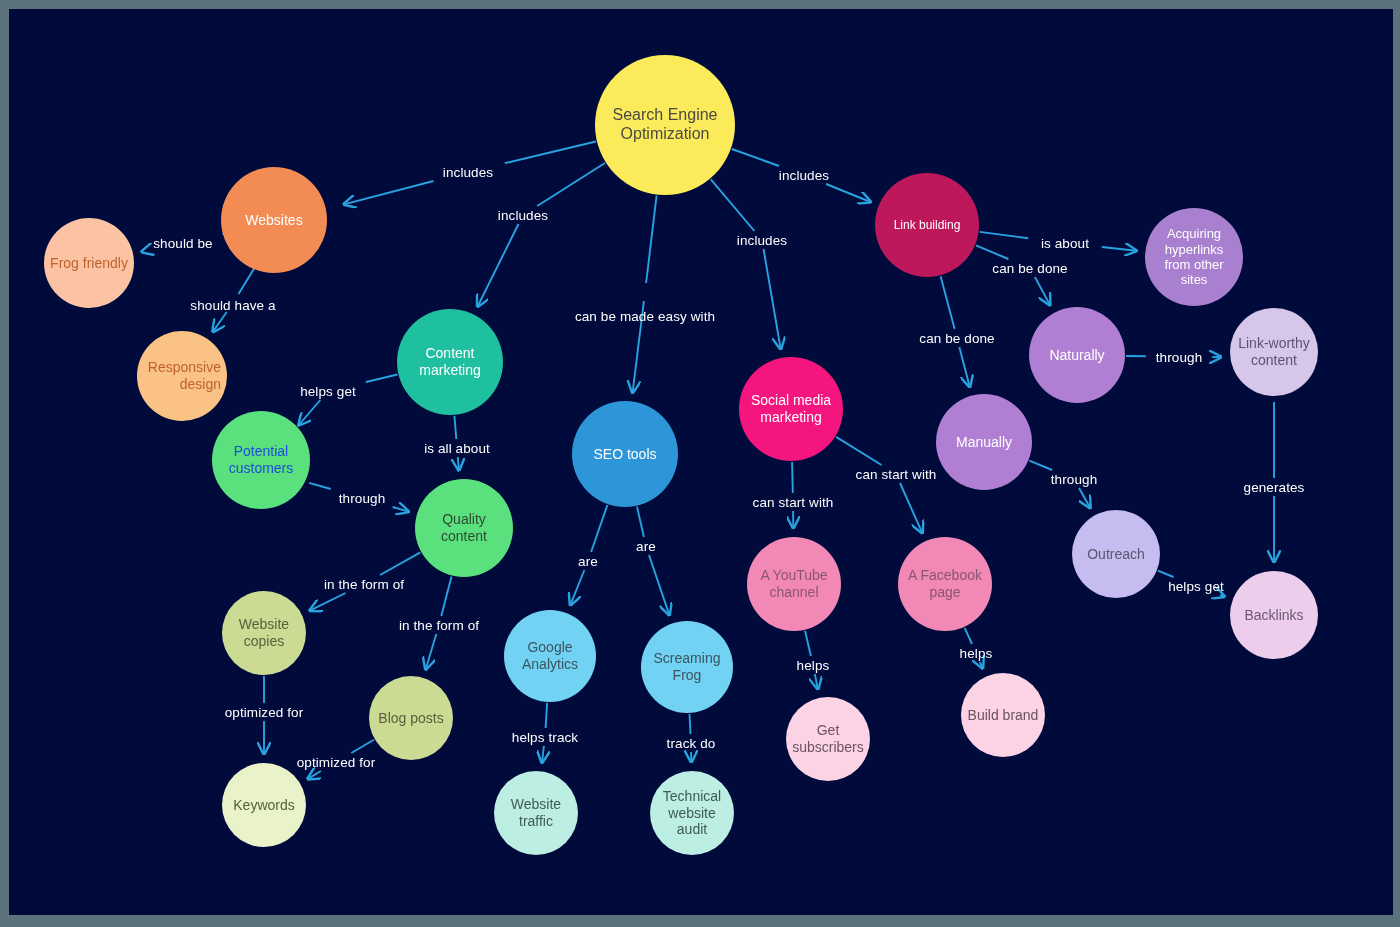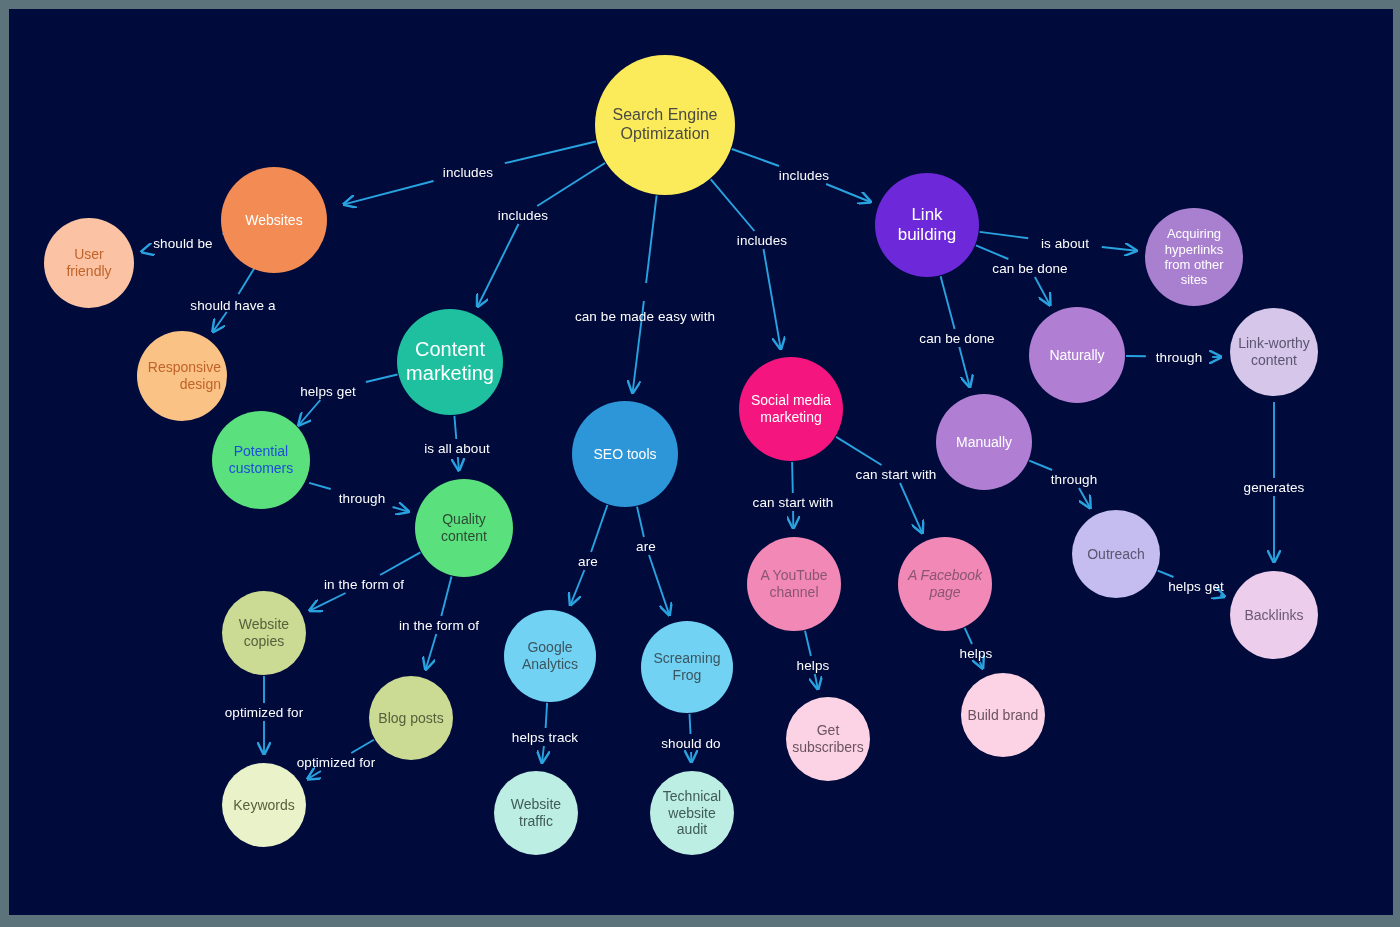--- a/index.html
+++ b/index.html
@@ -133,26 +133,26 @@
         </g>
     </svg>
     <div id="nodes-group">
         <div class="node" style="left: 586px; top: 46px; width: 140px; height: 140px; background: rgb(251, 235, 91); color: rgb(74, 74, 66); font-size: 16px;">
           <span class="node-label">Search Engine Optimization</span>
         </div>
         <div class="node" style="left: 212px; top: 158px; width: 106px; height: 106px; background: rgb(242, 140, 84); color: rgb(255, 255, 255); font-size: 14px;">
           <span class="node-label">Websites</span>
         </div>
         <div class="node" style="left: 35px; top: 209px; width: 90px; height: 90px; background: rgb(251, 195, 164); color: rgb(192, 99, 42); font-size: 14px;">
-          <span class="node-label">User friendly</span>
+          <span class="node-label">Frog friendly</span>
         </div>
         <div class="node" style="left: 128px; top: 322px; width: 90px; height: 90px; background: rgb(250, 194, 133); color: rgb(192, 99, 42); font-size: 14px; text-align: right;">
           <span class="node-label">Responsive design</span>
         </div>
-        <div class="node" style="left: 388px; top: 300px; width: 106px; height: 106px; background: rgb(30, 192, 160); color: rgb(255, 255, 255); font-size: 20px; align-items: center;">
+        <div class="node" style="left: 388px; top: 300px; width: 106px; height: 106px; background: rgb(30, 192, 160); color: rgb(255, 255, 255); font-size: 14px; align-items: center;">
           <span class="node-label">Content marketing</span>
         </div>
         <div class="node" style="left: 203px; top: 402px; width: 98px; height: 98px; background: rgb(90, 225, 126); color: #1d4ed8; font-size: 14px;">
           <span class="node-label">Potential customers</span>
         </div>
         <div class="node" style="left: 406px; top: 470px; width: 98px; height: 98px; background: rgb(90, 225, 126); color: rgb(46, 74, 51); font-size: 14px;">
           <span class="node-label">Quality content</span>
         </div>
         <div class="node" style="left: 213px; top: 582px; width: 84px; height: 84px; background: rgb(204, 219, 147); color: rgb(85, 96, 60); font-size: 14px;">
           <span class="node-label">Website copies</span>
@@ -177,30 +177,30 @@
         </div>
         <div class="node" style="left: 641px; top: 762px; width: 84px; height: 84px; background: rgb(189, 238, 228); color: rgb(63, 91, 87); font-size: 14px;">
           <span class="node-label">Technical website audit</span>
         </div>
         <div class="node" style="left: 730px; top: 348px; width: 104px; height: 104px; background: rgb(244, 21, 127); color: rgb(255, 255, 255); font-size: 14px;">
           <span class="node-label">Social media marketing</span>
         </div>
         <div class="node" style="left: 738px; top: 528px; width: 94px; height: 94px; background: rgb(242, 136, 182); color: rgb(138, 85, 112); font-size: 14px;">
           <span class="node-label">A YouTube channel</span>
         </div>
-        <div class="node" style="left: 889px; top: 528px; width: 94px; height: 94px; background: rgb(242, 136, 182); color: rgb(138, 85, 112); font-size: 14px; font-style: italic;">
+        <div class="node" style="left: 889px; top: 528px; width: 94px; height: 94px; background: rgb(242, 136, 182); color: rgb(138, 85, 112); font-size: 14px;">
           <span class="node-label">A Facebook page</span>
         </div>
         <div class="node" style="left: 777px; top: 688px; width: 84px; height: 84px; background: rgb(252, 211, 229); color: rgb(107, 83, 96); font-size: 14px;">
           <span class="node-label">Get subscribers</span>
         </div>
         <div class="node" style="left: 952px; top: 664px; width: 84px; height: 84px; background: rgb(252, 211, 229); color: rgb(107, 83, 96); font-size: 14px;">
           <span class="node-label">Build brand</span>
         </div>
-        <div class="node" style="left: 866px; top: 164px; width: 104px; height: 104px; background: #6d28d9; color: rgb(255, 255, 255); font-size: 17px; justify-content: flex-end;">
+        <div class="node" style="left: 866px; top: 164px; width: 104px; height: 104px; background: #be185d; color: rgb(255, 255, 255); font-size: 12px; justify-content: flex-end;">
           <span class="node-label">Link building</span>
         </div>
         <div class="node" style="left: 1136px; top: 199px; width: 98px; height: 98px; background: rgb(169, 127, 208); color: rgb(255, 255, 255); font-size: 13px;">
           <span class="node-label">Acquiring hyperlinks from other sites</span>
         </div>
         <div class="node" style="left: 1020px; top: 298px; width: 96px; height: 96px; background: rgb(176, 127, 212); color: rgb(255, 255, 255); font-size: 14px;">
           <span class="node-label">Naturally</span>
         </div>
         <div class="node" style="left: 927px; top: 385px; width: 96px; height: 96px; background: rgb(176, 127, 212); color: rgb(255, 255, 255); font-size: 14px;">
           <span class="node-label">Manually</span>
@@ -226,21 +226,21 @@
         <div class="edge-label" style="left: 319px; top: 382px;">helps get</div>
         <div class="edge-label" style="left: 448px; top: 439px;">is all about</div>
         <div class="edge-label" style="left: 353px; top: 489px;">through</div>
         <div class="edge-label" style="left: 355px; top: 575px;">in the form of</div>
         <div class="edge-label" style="left: 430px; top: 616px;">in the form of</div>
         <div class="edge-label" style="left: 255px; top: 703px;">optimized for</div>
         <div class="edge-label" style="left: 327px; top: 753px;">optimized for</div>
         <div class="edge-label" style="left: 579px; top: 552px;">are</div>
         <div class="edge-label" style="left: 637px; top: 537px;">are</div>
         <div class="edge-label" style="left: 536px; top: 728px;">helps track</div>
-        <div class="edge-label" style="left: 682px; top: 734px;">should do</div>
+        <div class="edge-label" style="left: 682px; top: 734px;">track do</div>
         <div class="edge-label" style="left: 784px; top: 493px;">can start with</div>
         <div class="edge-label" style="left: 887px; top: 465px;">can start with</div>
         <div class="edge-label" style="left: 804px; top: 656px;">helps</div>
         <div class="edge-label" style="left: 967px; top: 644px;">helps</div>
         <div class="edge-label" style="left: 1056px; top: 234px;">is about</div>
         <div class="edge-label" style="left: 1021px; top: 259px;">can be done</div>
         <div class="edge-label" style="left: 948px; top: 329px;">can be done</div>
         <div class="edge-label" style="left: 1170px; top: 348px;">through</div>
         <div class="edge-label" style="left: 1065px; top: 470px;">through</div>
         <div class="edge-label" style="left: 1265px; top: 478px;">generates</div>

